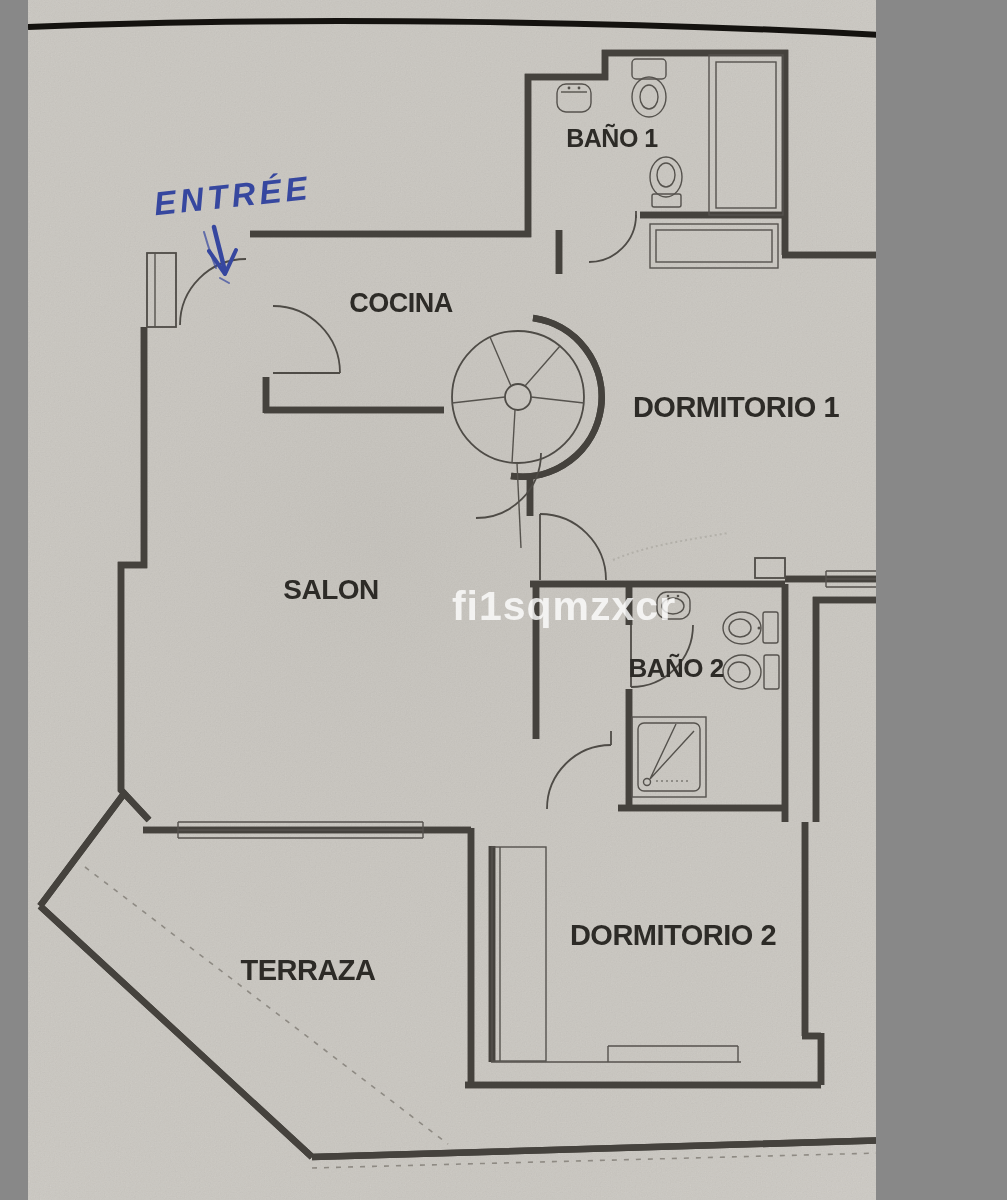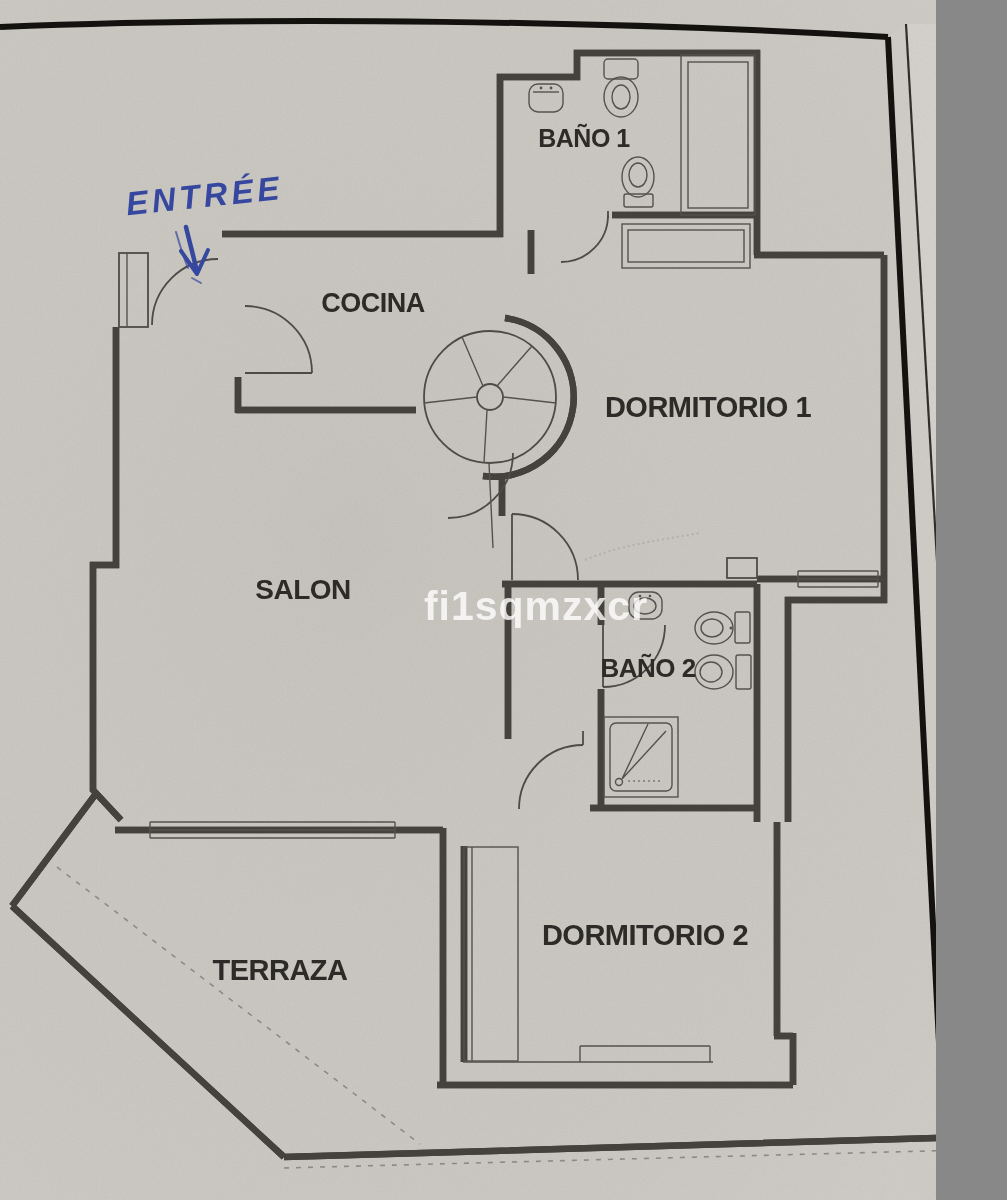--- a/index.html
+++ b/index.html
@@ -1,17 +1,17 @@
 <!DOCTYPE html>
 <html><head>
 <meta charset="utf-8">
 <style>
   html,body{margin:0;padding:0;background:#888;}
-  .page{position:relative;width:936px;height:1200px;overflow:hidden;
-        font-family:"Liberation Sans", sans-serif;}
+  .page{position:relative;width:848px;height:1200px;overflow:hidden;
+        font-family:"Liberation Sans", sans-serif;padding-left:28px;}
   svg{display:block}
   text{font-family:"Liberation Sans", sans-serif;}
   .roomlabel{font-weight:bold;fill:#2d2b27;letter-spacing:-0.5px;}
   .watermark{font-weight:bold;fill:#ffffff;opacity:0.8;letter-spacing:1px;}
   .hand{font-style:italic;font-weight:bold;fill:#36479f;letter-spacing:4px;}
   .wall{stroke:#45423d;stroke-width:6.5;fill:none;stroke-linecap:butt;stroke-linejoin:miter;}
   .wallcore{stroke:#d2cfc9;stroke-width:3.4;fill:none;stroke-linecap:butt;stroke-linejoin:miter;}
   .thin{stroke:#4e4b46;stroke-width:1.8;fill:none;}
   .thin2{stroke:#55524d;stroke-width:1.4;fill:none;}
   .scanline{stroke:#14120f;fill:none;}

